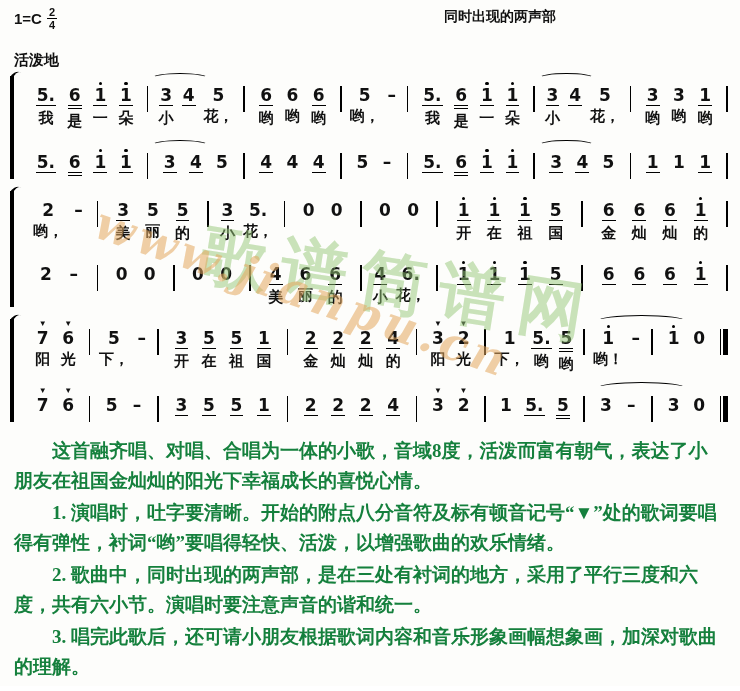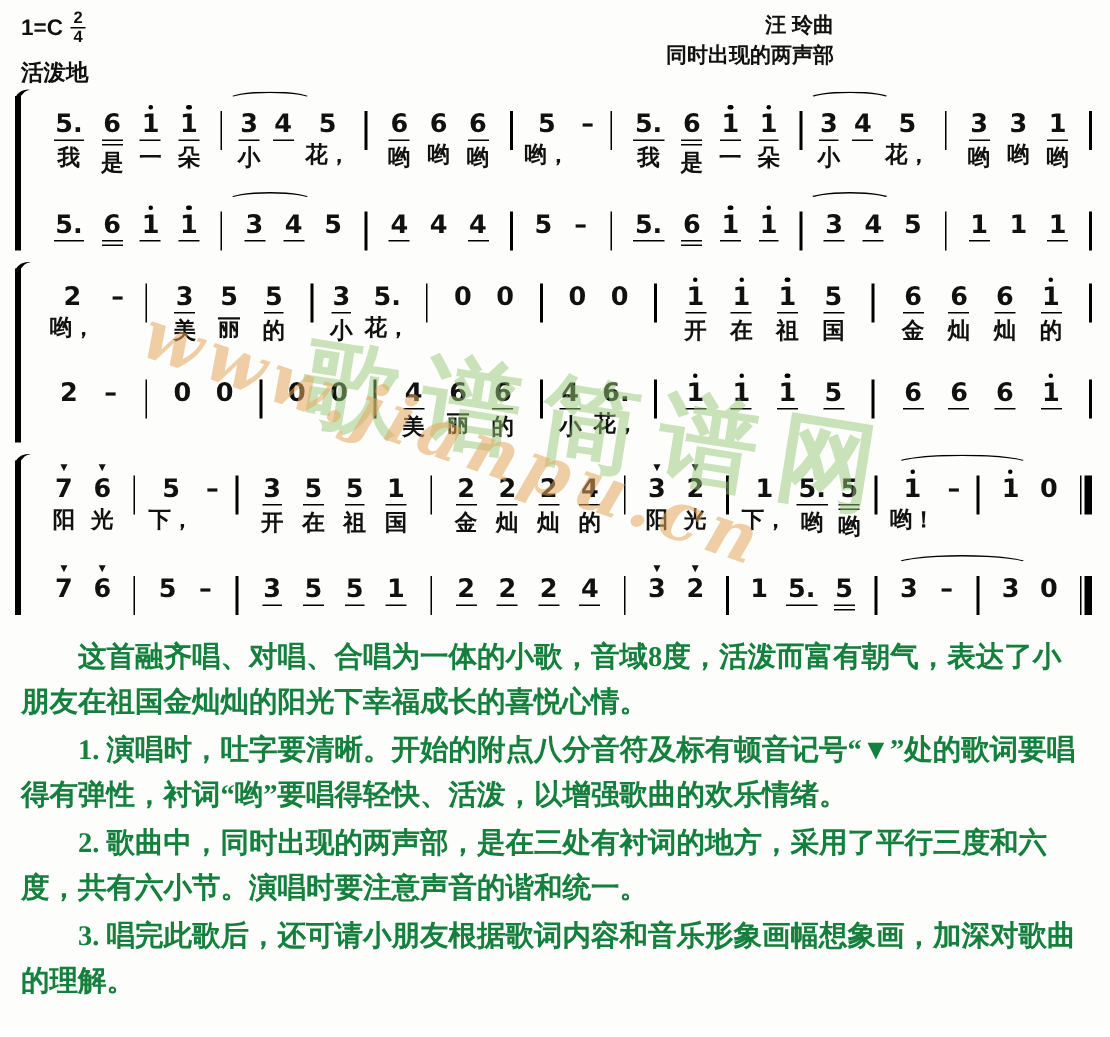--- a/index.html
+++ b/index.html
@@ -5,21 +5,21 @@
   html,body{margin:0;padding:0;background:#fff;}
   .page{position:relative;width:740px;height:686px;background:#fdfdfb;overflow:hidden;
         font-family:"Liberation Sans","DejaVu Sans",sans-serif;color:#111;}
   
   .header{display:grid;grid-template-columns:170px 1fr 170px;padding:6px 14px 0 14px;}
   .hdr-left{font-weight:bold;font-size:15px;}
   .keyline{display:flex;align-items:center;}
   .meter{display:inline-flex;flex-direction:column;text-align:center;font-size:11px;
          font-weight:bold;line-height:1.1;margin-left:5px;}
   .meter .mn{border-bottom:1.2px solid #000;padding:0 2px;}
-  .tempo{margin-top:8px;font-size:15px;font-weight:bold;}
+  .tempo{margin-top:20px;font-size:15px;font-weight:bold;}
   .hdr-title{text-align:center;font-size:28px;font-weight:bold;letter-spacing:10px;
              font-family:"Liberation Serif","DejaVu Serif",serif;padding-top:2px;white-space:nowrap;}
   .hdr-credits{text-align:right;font-size:14px;font-weight:bold;line-height:1.45;white-space:nowrap;}
   
   .score{position:relative;padding:6px 12px 0 10px;z-index:1;}
   .system{display:flex;margin-bottom:12px;}
   .bracket{width:4px;background:#000;margin-right:8px;align-self:stretch;position:relative;}
   .bracket::before{content:'';position:absolute;top:-5px;left:1px;width:9px;height:9px;
                    border-left:3px solid #000;border-top-left-radius:9px;transform:rotate(18deg);}
   .sysbody{flex:1;}
@@ -68,21 +68,20 @@
       <div class="keyline">
         <span>1=C</span>
         <span class="meter">
           <span class="mn">2</span>
           <span>4</span>
         </span>
       </div>
       <div class="tempo">活泼地</div>
     </div>
     <div class="hdr-credits">
-      <div>汪  玲曲</div>
       <div>同时出现的两声部</div>
     </div>
   </div>
 
   <div class="score">
       <div class="system">
         <div class="bracket"></div>
         <div class="sysbody">
           <div class="voice-line">
             <div class="measure" style="flex: 4 1 0%;">

